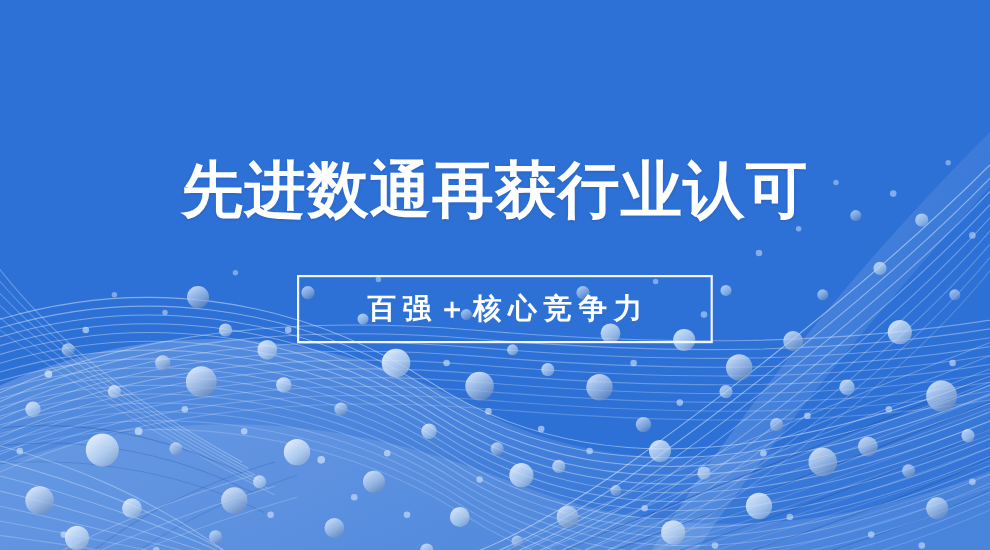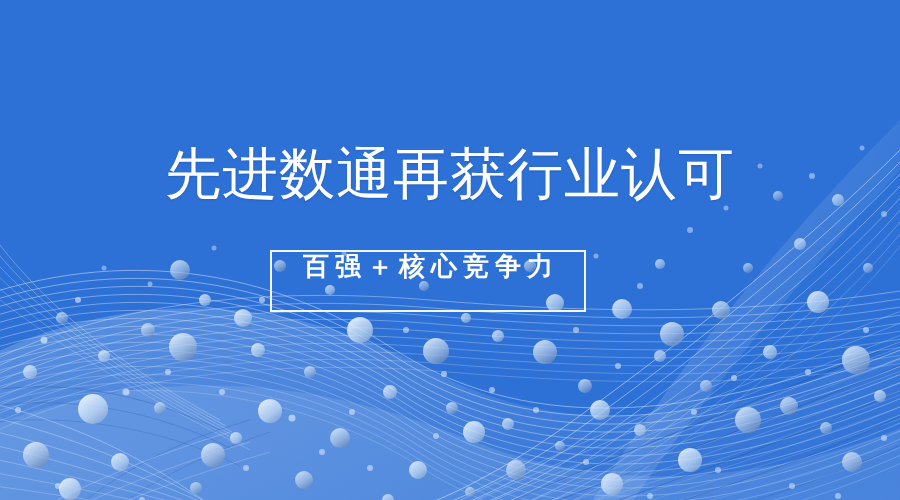--- a/index.html
+++ b/index.html
@@ -31,36 +31,36 @@
   }
   #main-title {
     position: absolute;
     left: 0;
     top: 140px;
     width: 900px;
     text-align: center;
     color: #ffffff;
     font-family: "Liberation Serif", "DejaVu Serif", serif;
     font-size: 56px;
-    font-weight: 400;
+    font-weight: 700;
     line-height: 68px;
     letter-spacing: 1px;
     white-space: nowrap;
     text-shadow: 0 1px 2px rgba(20,60,130,0.25);
   }
   #subtitle-box {
     position: absolute;
     left: 270px;
     top: 250px;
-    width: 316px;
+    width: 378px;
     height: 62px;
     box-sizing: border-box;
     border: 2px solid #f2f7ff;
     display: flex;
-    align-items: flex-start;
+    align-items: center;
     justify-content: center;
   }
   #subtitle-text {
     color: #ffffff;
     font-family: "Liberation Serif", "DejaVu Serif", serif;
     font-size: 26px;
     font-weight: 700;
     letter-spacing: 6px;
     text-indent: 6px;
     white-space: nowrap;

